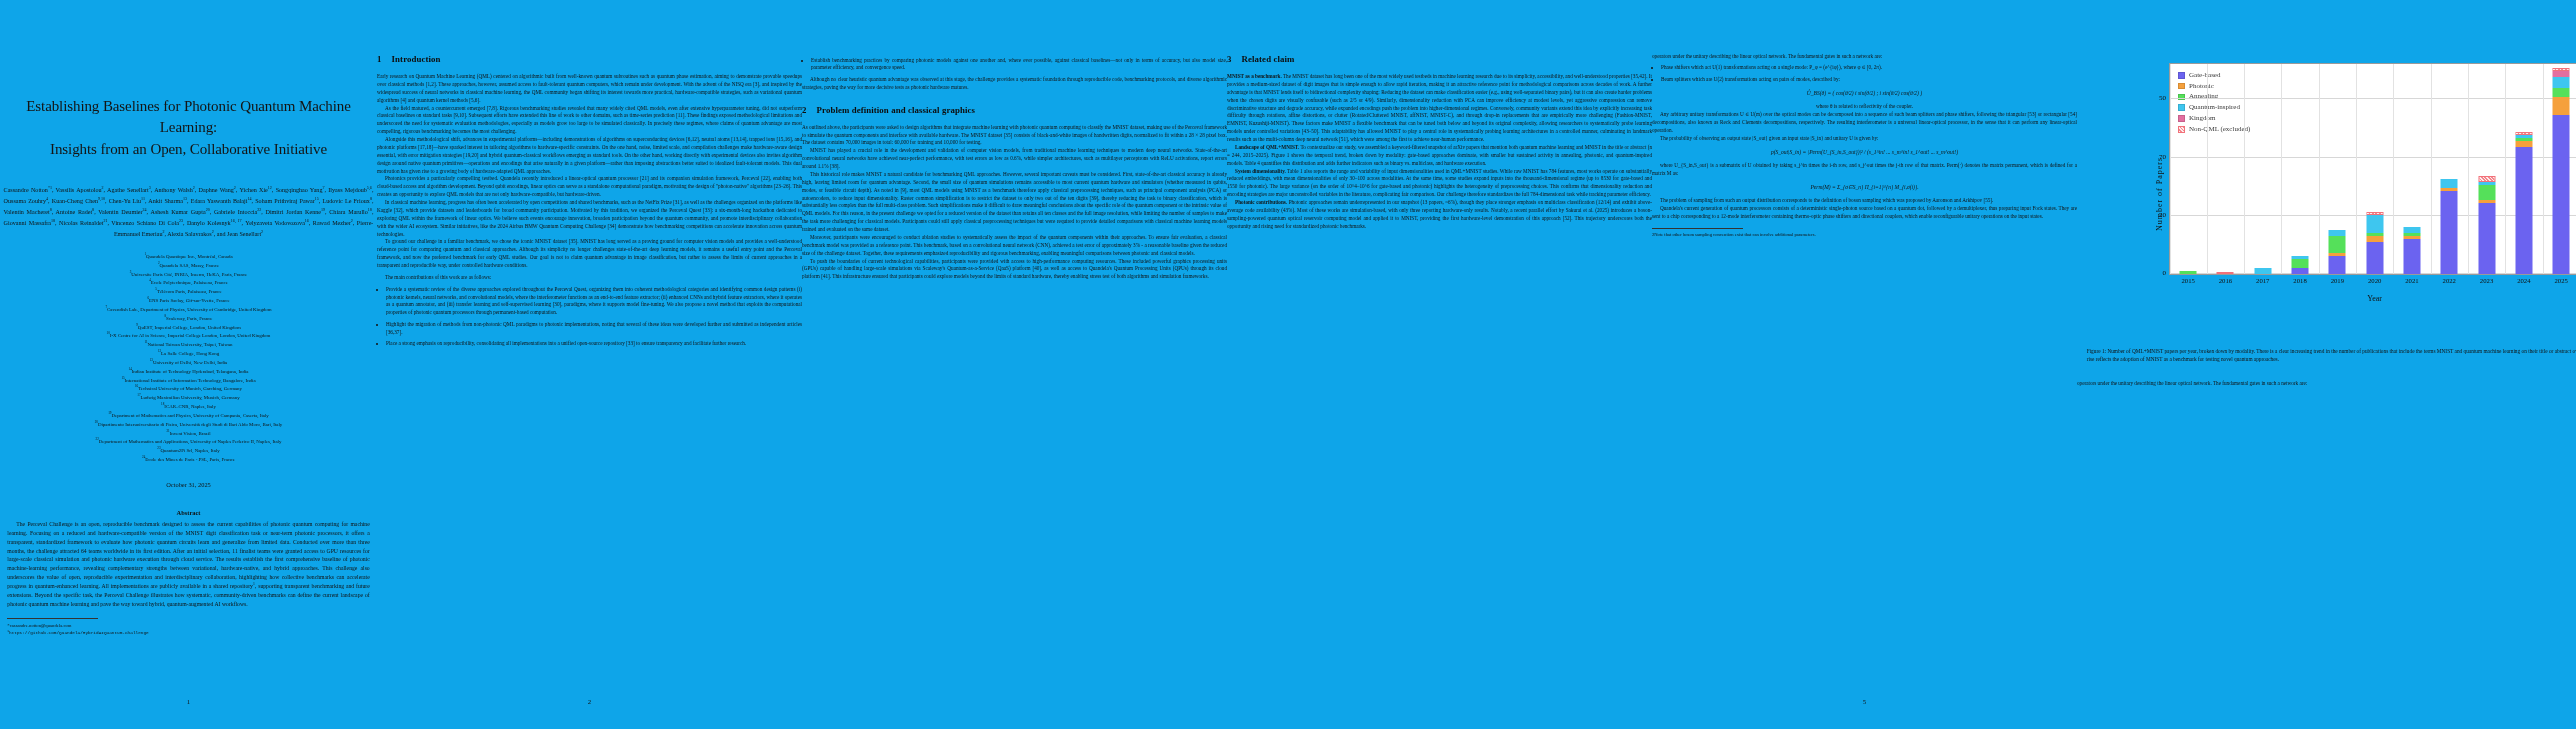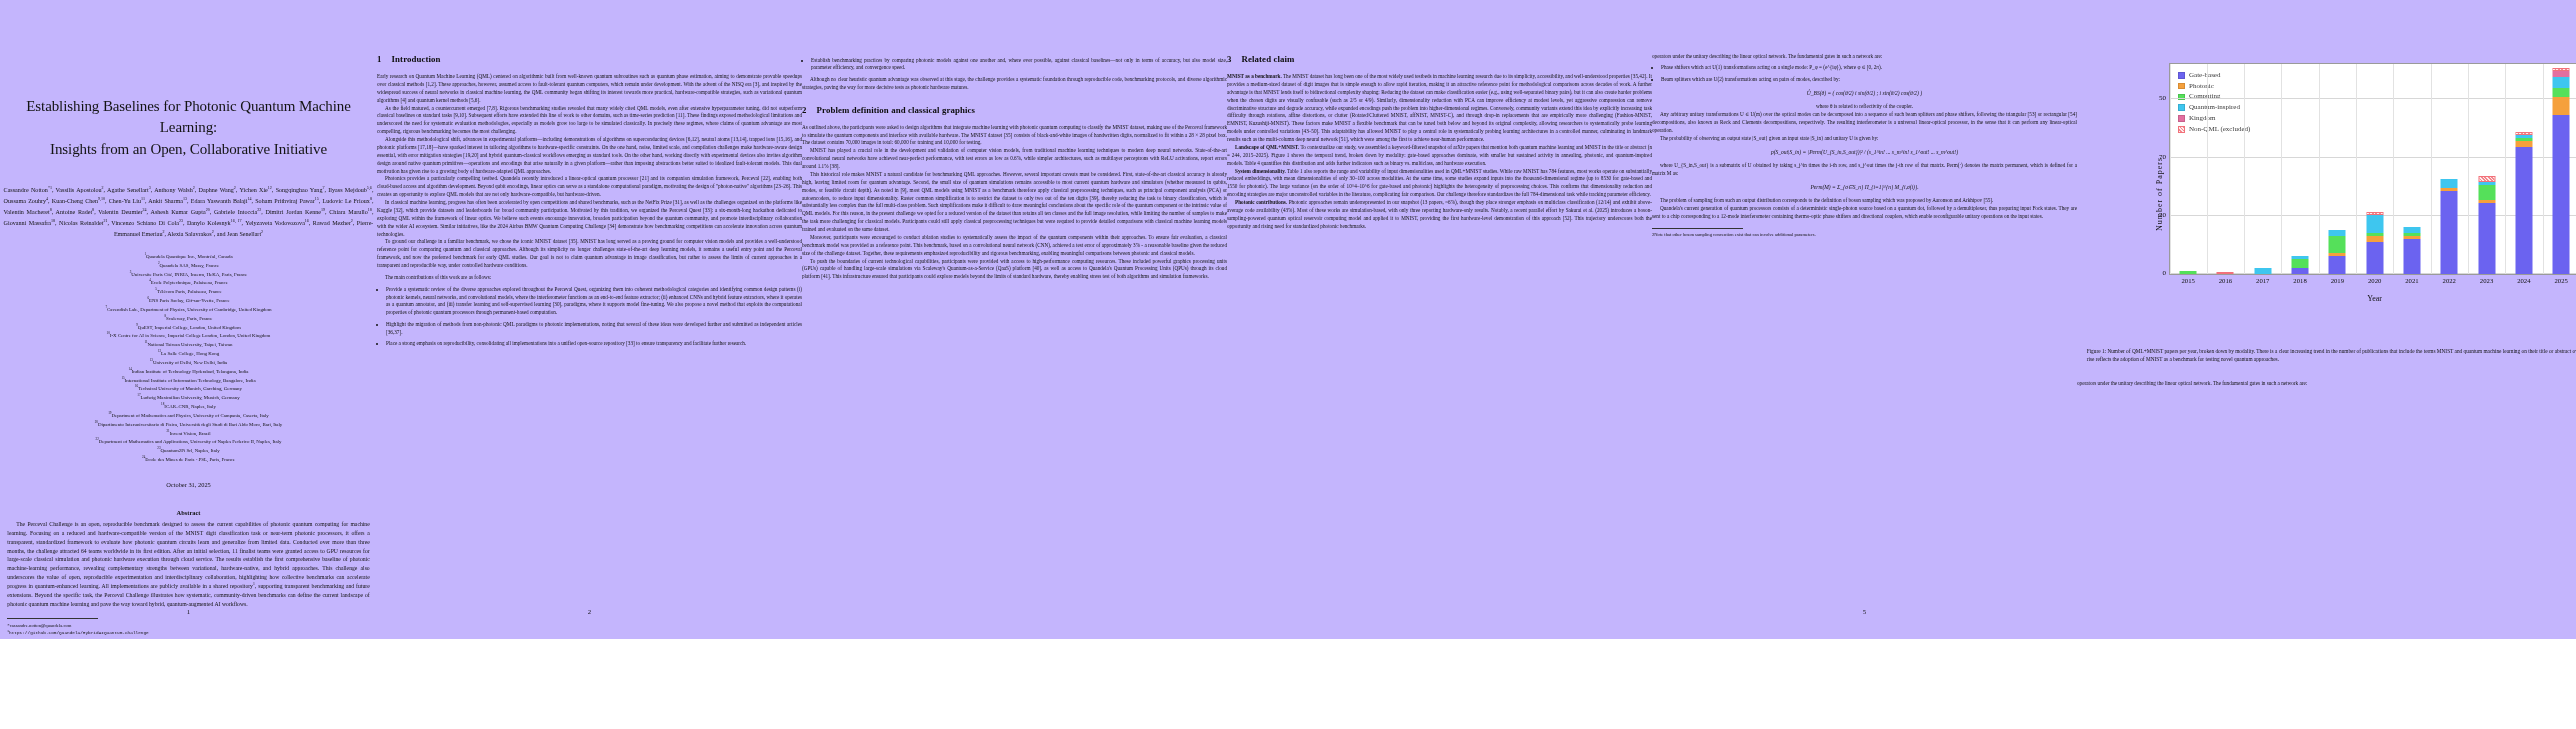--- a/index.html
+++ b/index.html
@@ -30,22 +30,22 @@
     font-size: 12.8px;
     letter-spacing: 0.4px;
     font-family: "Liberation Serif", serif;
     white-space: nowrap;
     display: flex;
     align-items: flex-end;
     justify-content: flex-start;
   }
   .page {
     position: relative;
-    height: 639px;
-    background: #c4b5fd;
+    height: 729px;
+    background: #0ea5e9;
     flex: 0 0 auto;
     padding: 0;
   }
   .page-inner {
     position: absolute;
     left: 0; right: 0;
     top: 53px;
     bottom: 49px;
   }
   .pagenum {
@@ -379,21 +379,21 @@
               <div class="row">
                 <span class="swatch" style="background: rgb(107, 99, 240); border: 0.6px solid rgba(0, 0, 0, 0.12);"></span>
                 <span>Gate-based</span>
               </div>
               <div class="row">
                 <span class="swatch" style="background: rgb(245, 160, 60); border: 0.6px solid rgba(0, 0, 0, 0.12);"></span>
                 <span>Photonic</span>
               </div>
               <div class="row">
                 <span class="swatch" style="background: rgb(85, 224, 90); border: 0.6px solid rgba(0, 0, 0, 0.12);"></span>
-                <span>Computing</span>
+                <span>Annealing</span>
               </div>
               <div class="row">
                 <span class="swatch" style="background: rgb(62, 198, 239); border: 0.6px solid rgba(0, 0, 0, 0.12);"></span>
                 <span>Quantum-inspired</span>
               </div>
               <div class="row">
                 <span class="swatch" style="background: rgb(227, 111, 160); border: 0.6px solid rgba(0, 0, 0, 0.12);"></span>
                 <span>Kingdom</span>
               </div>
               <div class="row">

